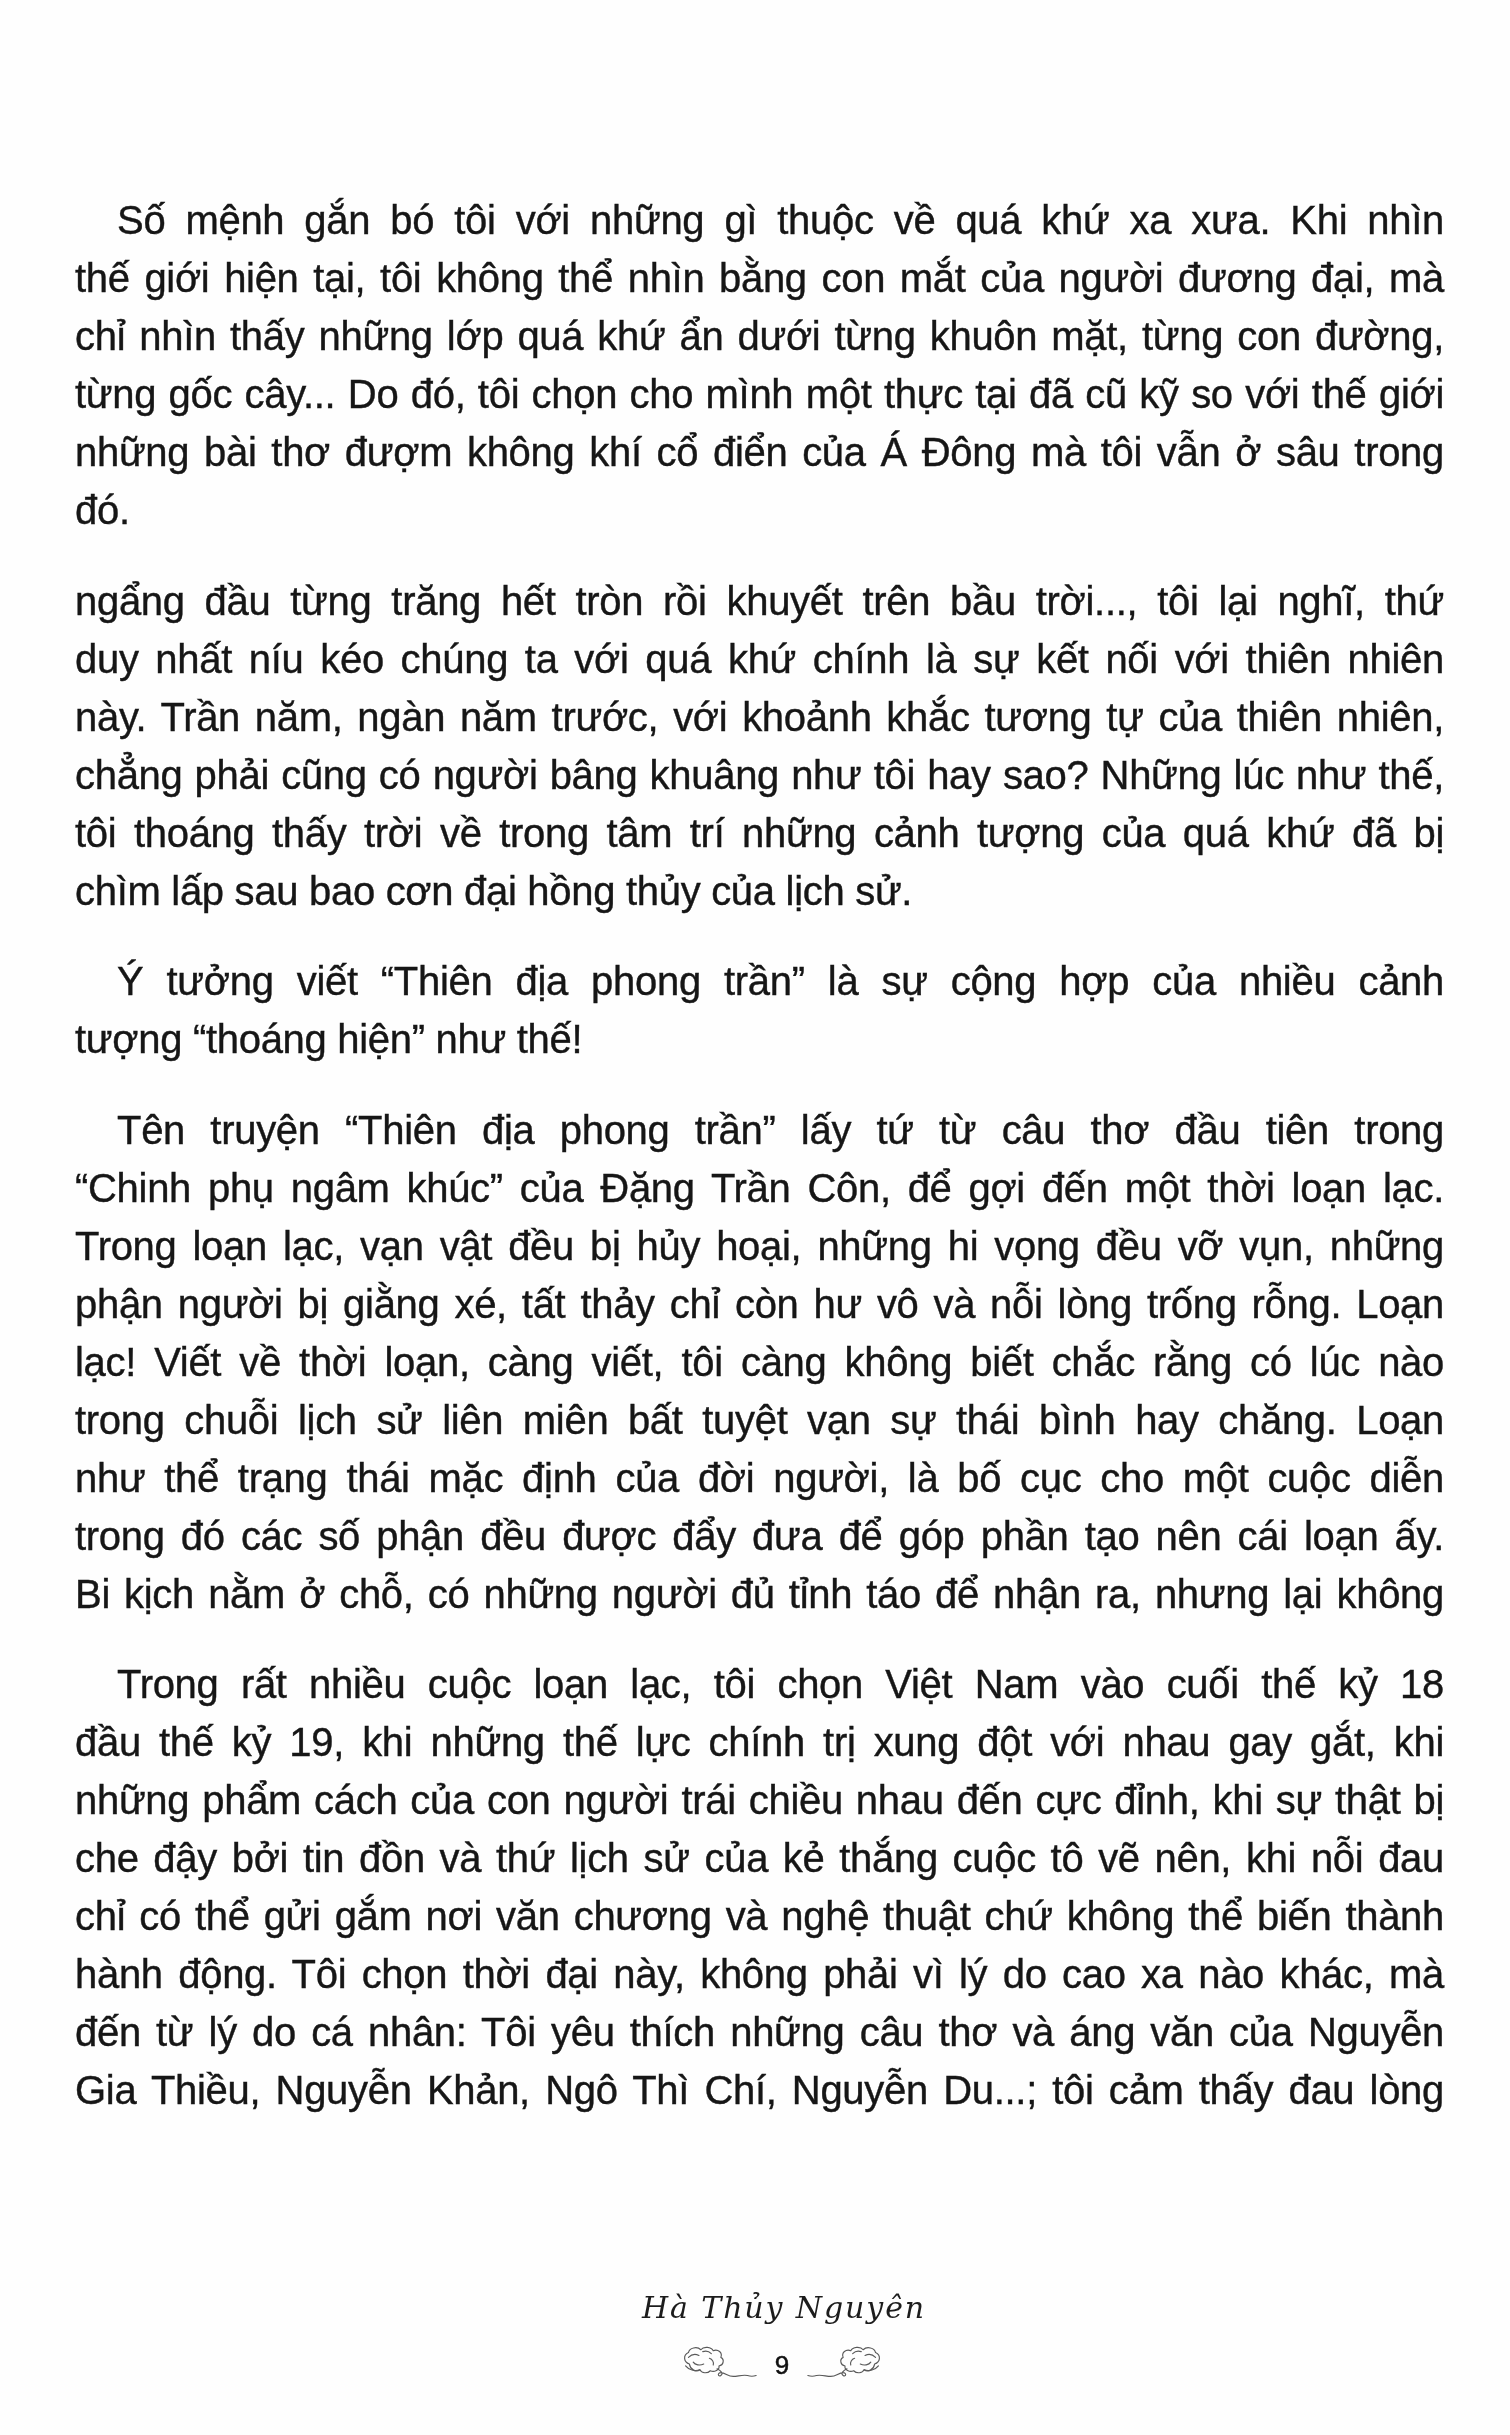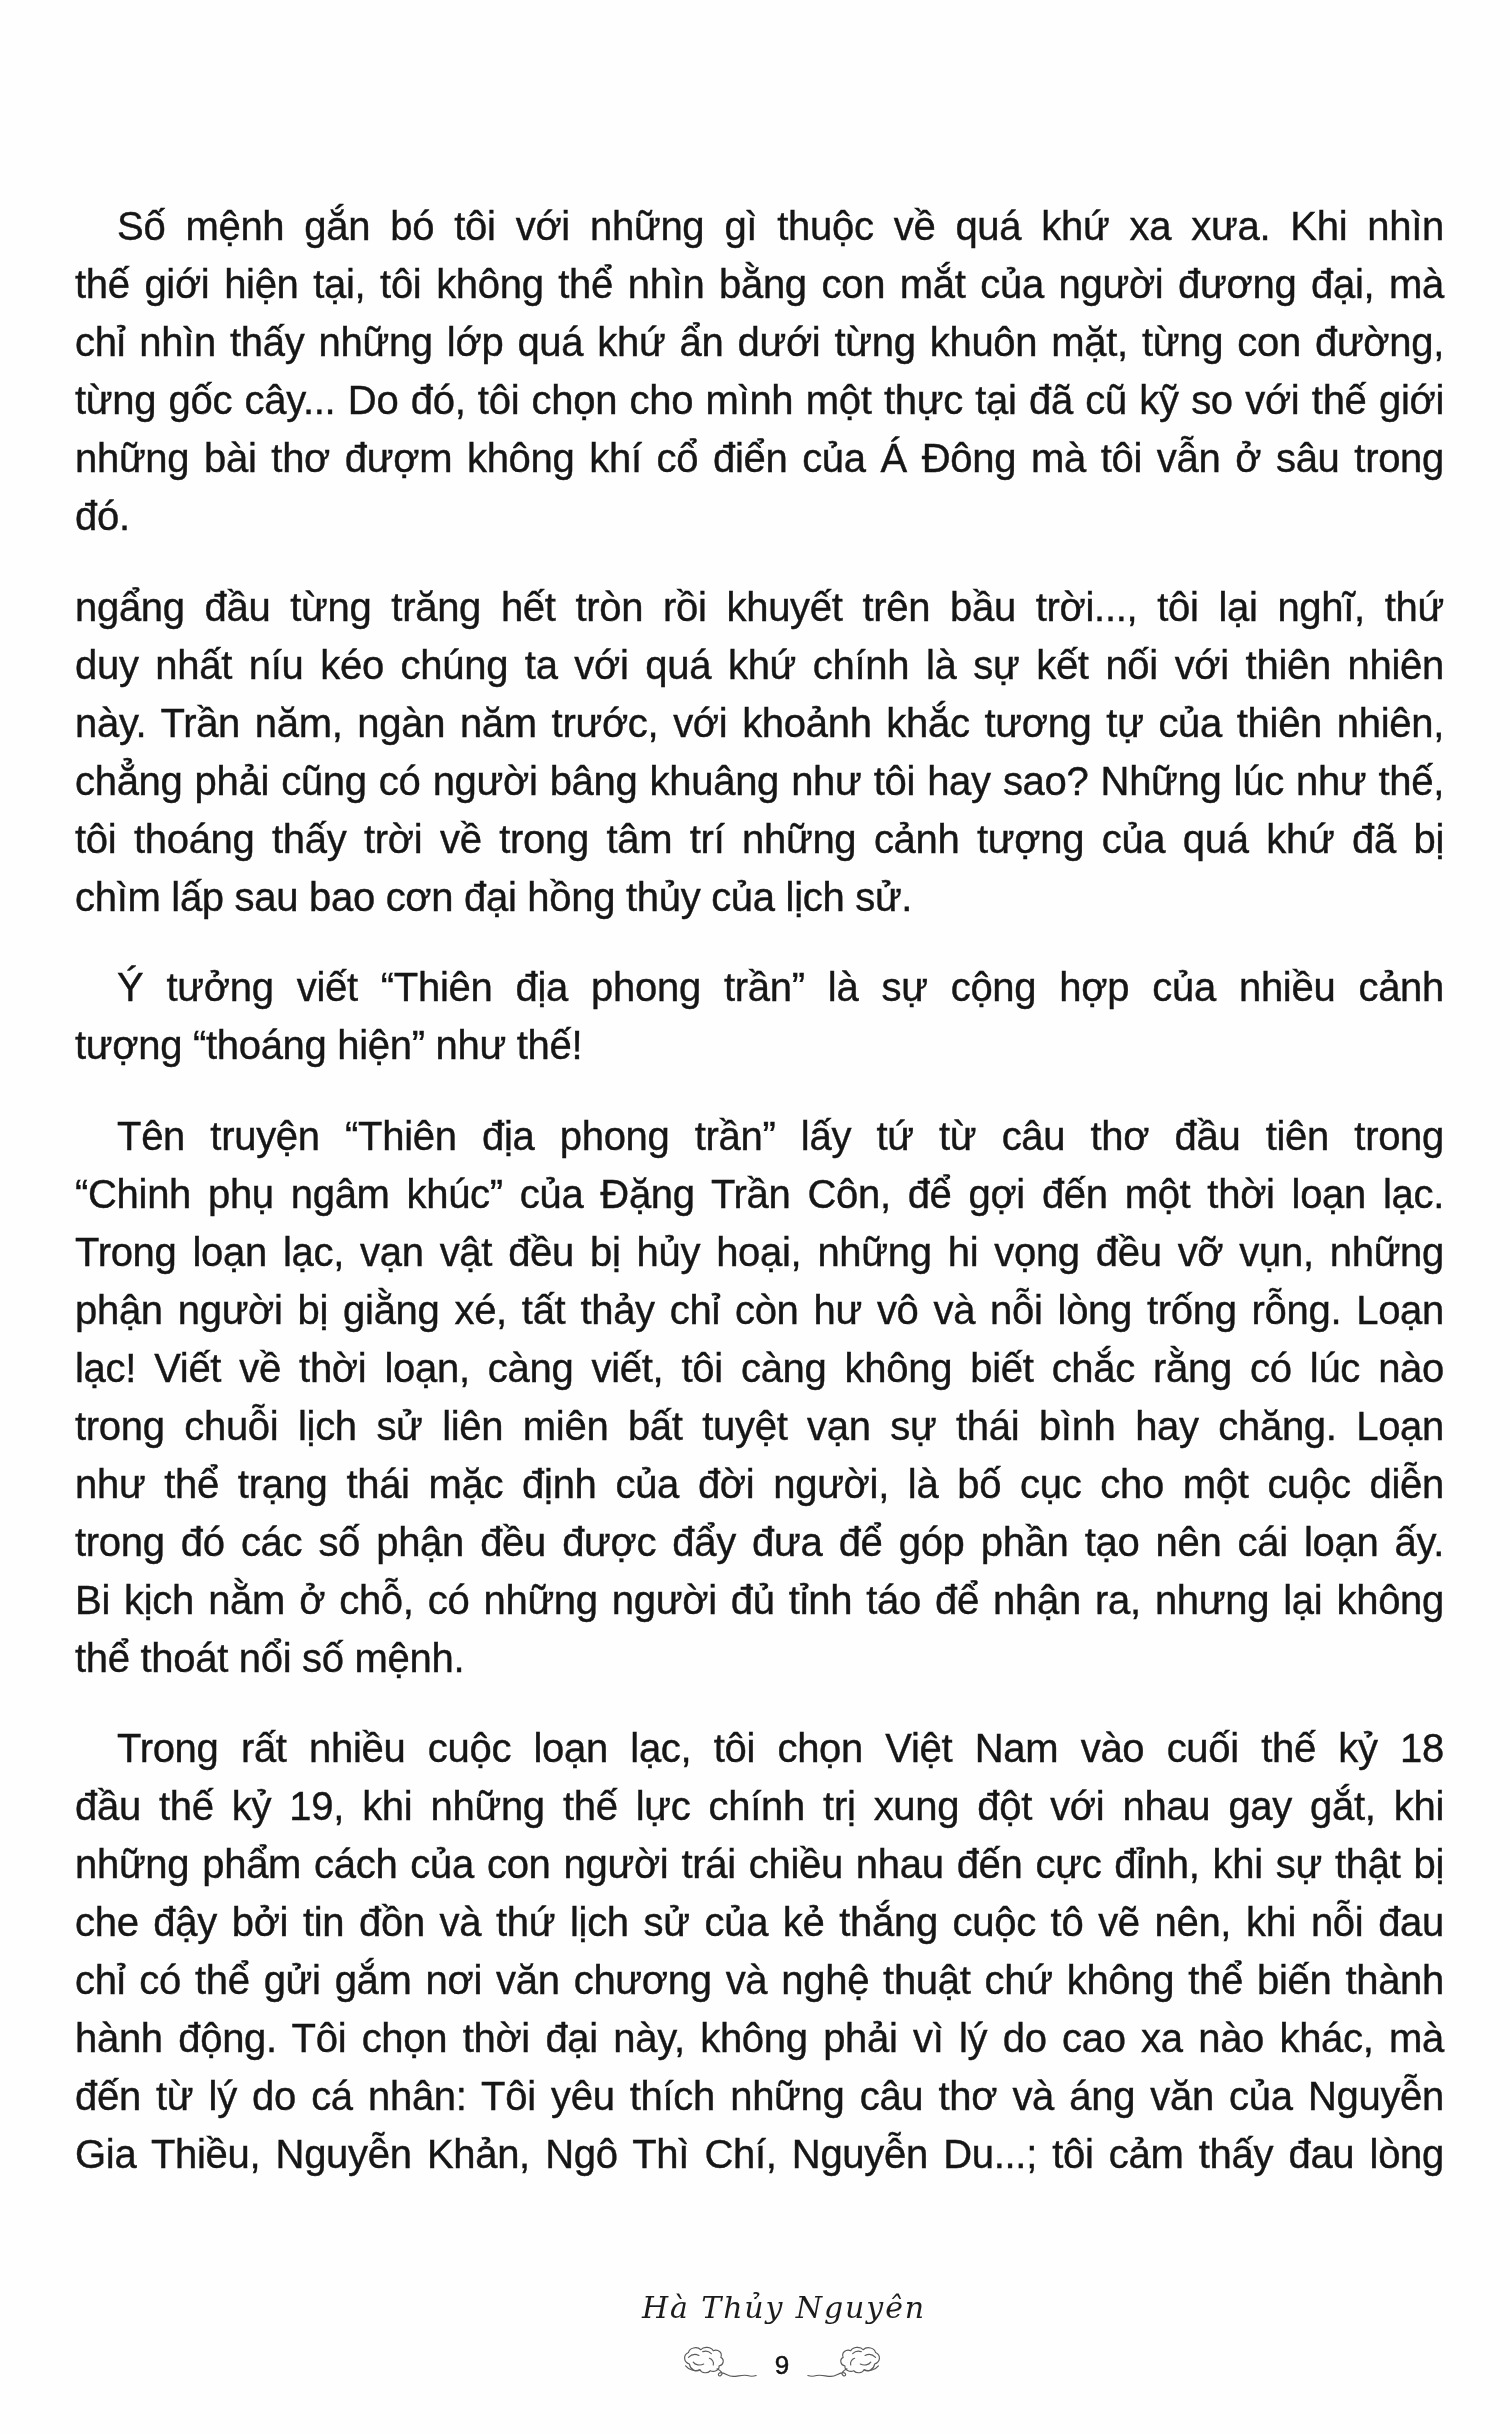--- a/index.html
+++ b/index.html
@@ -13,21 +13,21 @@
     font-family: "Liberation Sans", "DejaVu Sans", sans-serif;
     color: #161616;
   }
   .body-text {
     position: absolute;
     top: 191px;
     left: 75px;
     width: 1369px;
   }
   .paragraph { margin-top: 32.5px; }
-  .paragraph:first-child { margin-top: 6px; }
+  .paragraph:first-child { margin-top: 0; }
   .line {
     font-size: 40px;
     line-height: 58px;
     letter-spacing: -0.3px;
     text-align: justify;
     text-align-last: justify;
     -webkit-text-stroke: 0.4px #161616;
     white-space: normal;
   }
   .line.first { padding-left: 42px; }
@@ -94,21 +94,20 @@
       <div class="paragraph">
         <div class="line first">Tên truyện “Thiên địa phong trần” lấy tứ từ câu thơ đầu tiên trong</div>
         <div class="line">“Chinh phụ ngâm khúc” của Đặng Trần Côn, để gợi đến một thời loạn lạc.</div>
         <div class="line">Trong loạn lạc, vạn vật đều bị hủy hoại, những hi vọng đều vỡ vụn, những</div>
         <div class="line">phận người bị giằng xé, tất thảy chỉ còn hư vô và nỗi lòng trống rỗng. Loạn</div>
         <div class="line">lạc! Viết về thời loạn, càng viết, tôi càng không biết chắc rằng có lúc nào</div>
         <div class="line">trong chuỗi lịch sử liên miên bất tuyệt vạn sự thái bình hay chăng. Loạn</div>
         <div class="line">như thể trạng thái mặc định của đời người, là bố cục cho một cuộc diễn</div>
         <div class="line">trong đó các số phận đều được đẩy đưa để góp phần tạo nên cái loạn ấy.</div>
         <div class="line">Bi kịch nằm ở chỗ, có những người đủ tỉnh táo để nhận ra, nhưng lại không</div>
-        <div class="line last">thể thoát nổi số mệnh.</div>
       </div>
       <div class="paragraph">
         <div class="line first">Trong rất nhiều cuộc loạn lạc, tôi chọn Việt Nam vào cuối thế kỷ 18</div>
         <div class="line">đầu thế kỷ 19, khi những thế lực chính trị xung đột với nhau gay gắt, khi</div>
         <div class="line">những phẩm cách của con người trái chiều nhau đến cực đỉnh, khi sự thật bị</div>
         <div class="line">che đậy bởi tin đồn và thứ lịch sử của kẻ thắng cuộc tô vẽ nên, khi nỗi đau</div>
         <div class="line">chỉ có thể gửi gắm nơi văn chương và nghệ thuật chứ không thể biến thành</div>
         <div class="line">hành động. Tôi chọn thời đại này, không phải vì lý do cao xa nào khác, mà</div>
         <div class="line">đến từ lý do cá nhân: Tôi yêu thích những câu thơ và áng văn của Nguyễn</div>
         <div class="line">Gia Thiều, Nguyễn Khản, Ngô Thì Chí, Nguyễn Du...; tôi cảm thấy đau lòng</div>

